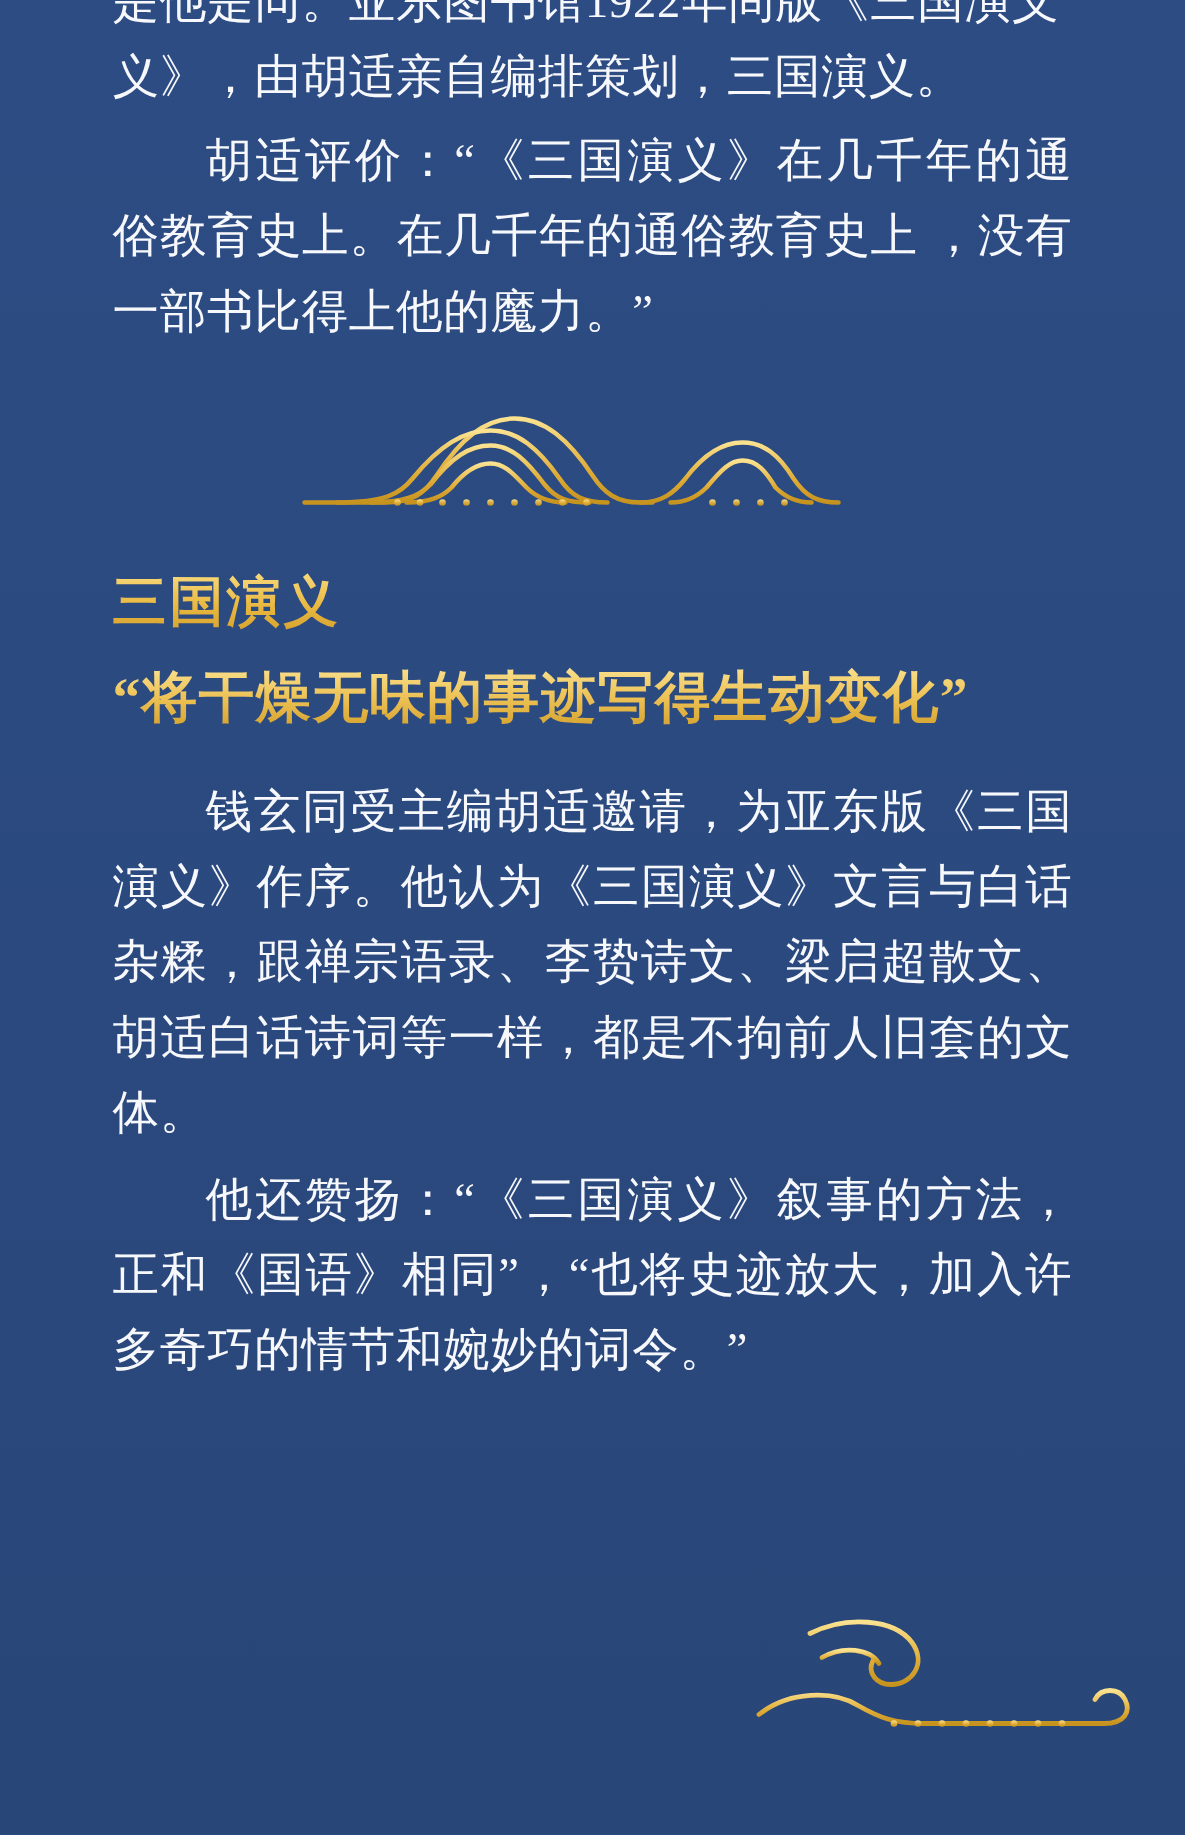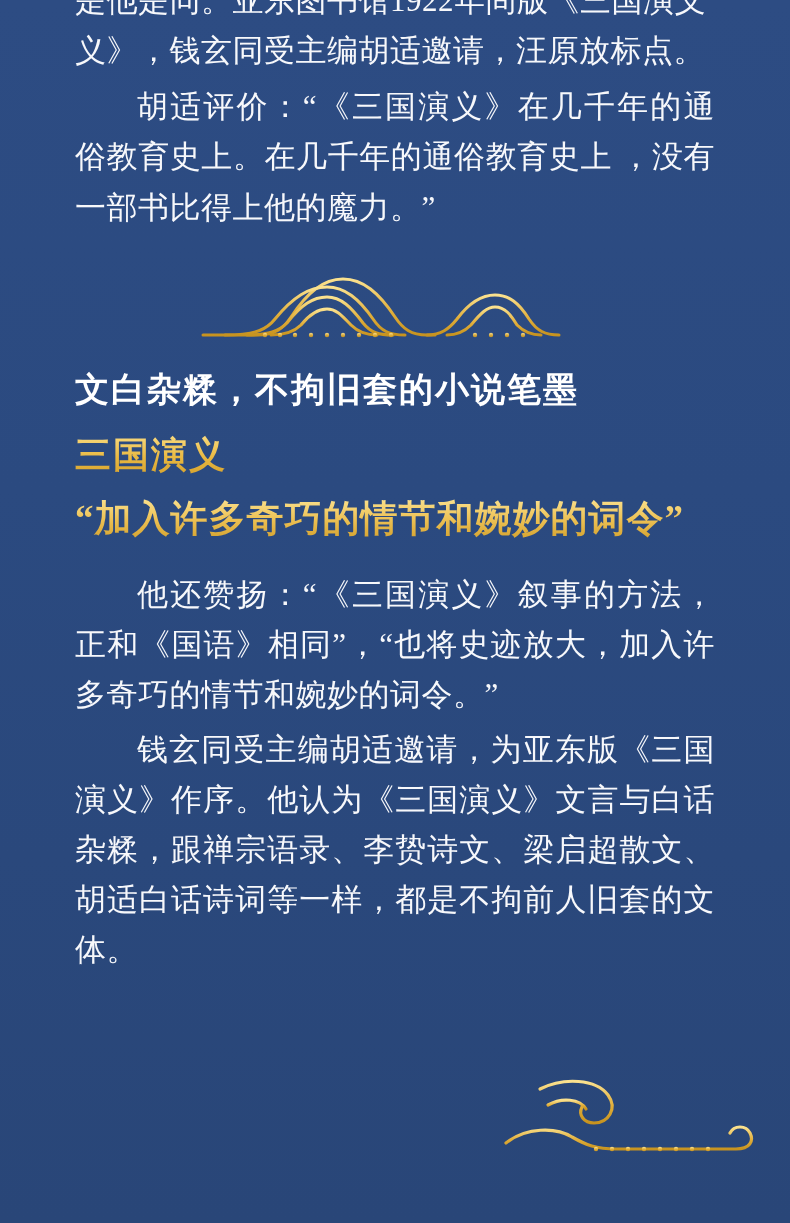--- a/index.html
+++ b/index.html
@@ -105,21 +105,21 @@
 </style>
 </head>
 <body>
 
 <div class="page">
 
   <div class="block-top">
     <div class="cut-line">
       <p class="para">是他是同。亚东图书馆1922年间版《三国演义</p>
     </div>
-    <p class="para">义》，钱玄同受主编胡适邀请，汪原放标点。</p>
+    <p class="para">义》，由胡适亲自编排策划，三国演义。</p>
     <p class="para indent" style="margin-top:6px;">胡适评价：“《三国演义》在几千年的通俗教育史上。在几千年的通俗教育史上 ，没有一部书比得上他的魔力。”</p>
   </div>
 
   <div class="divider-wave">
     <svg width="700" height="86" viewBox="0 0 700 86" xmlns="http://www.w3.org/2000/svg">
       <defs>
         <linearGradient id="goldgrad" x1="0" y1="0" x2="0" y2="1">
           <stop offset="0%" stop-color="#fbe28f"></stop>
           <stop offset="60%" stop-color="#e0ad39"></stop>
           <stop offset="100%" stop-color="#c7931f"></stop>
@@ -146,27 +146,26 @@
           <circle cx="316" cy="62" r="2.2"></circle>
         <circle cx="400" cy="62" r="2.2"></circle>
           <circle cx="416" cy="62" r="2.2"></circle>
           <circle cx="432" cy="62" r="2.2"></circle>
         <circle cx="448" cy="62" r="2.2"></circle>
       </g>
     </svg>
   </div>
 
   <div class="section">
-    <h2 class="heading-white">文白杂糅，不拘旧套的小说笔墨</h2>
     <h2 class="heading-gold">三国演义</h2>
-    <h2 class="heading-gold-quote">“加入许多奇巧的情节和婉妙的词令”</h2>
+    <h2 class="heading-gold-quote">“将干燥无味的事迹写得生动变化”</h2>
 
     <div class="section-body">
+      <p class="para indent">钱玄同受主编胡适邀请，为亚东版《三国演义》作序。他认为《三国演义》文言与白话杂糅，跟禅宗语录、李贽诗文、梁启超散文、胡适白话诗词等一样，都是不拘前人旧套的文体。</p>
       <p class="para indent" style="margin-top:8px;">他还赞扬：“《三国演义》叙事的方法，正和《国语》相同”，“也将史迹放大，加入许多奇巧的情节和婉妙的词令。”</p>
-      <p class="para indent">钱玄同受主编胡适邀请，为亚东版《三国演义》作序。他认为《三国演义》文言与白话杂糅，跟禅宗语录、李贽诗文、梁启超散文、胡适白话诗词等一样，都是不拘前人旧套的文体。</p>
     </div>
   </div>
 
   <div class="ornament-bottom">
     <svg width="260" height="110" viewBox="0 0 260 110" xmlns="http://www.w3.org/2000/svg">
       <defs>
         <linearGradient id="goldgrad2" x1="0" y1="0" x2="0" y2="1">
           <stop offset="0%" stop-color="#fbe28f"></stop>
           <stop offset="60%" stop-color="#e0ad39"></stop>
           <stop offset="100%" stop-color="#c7931f"></stop>

